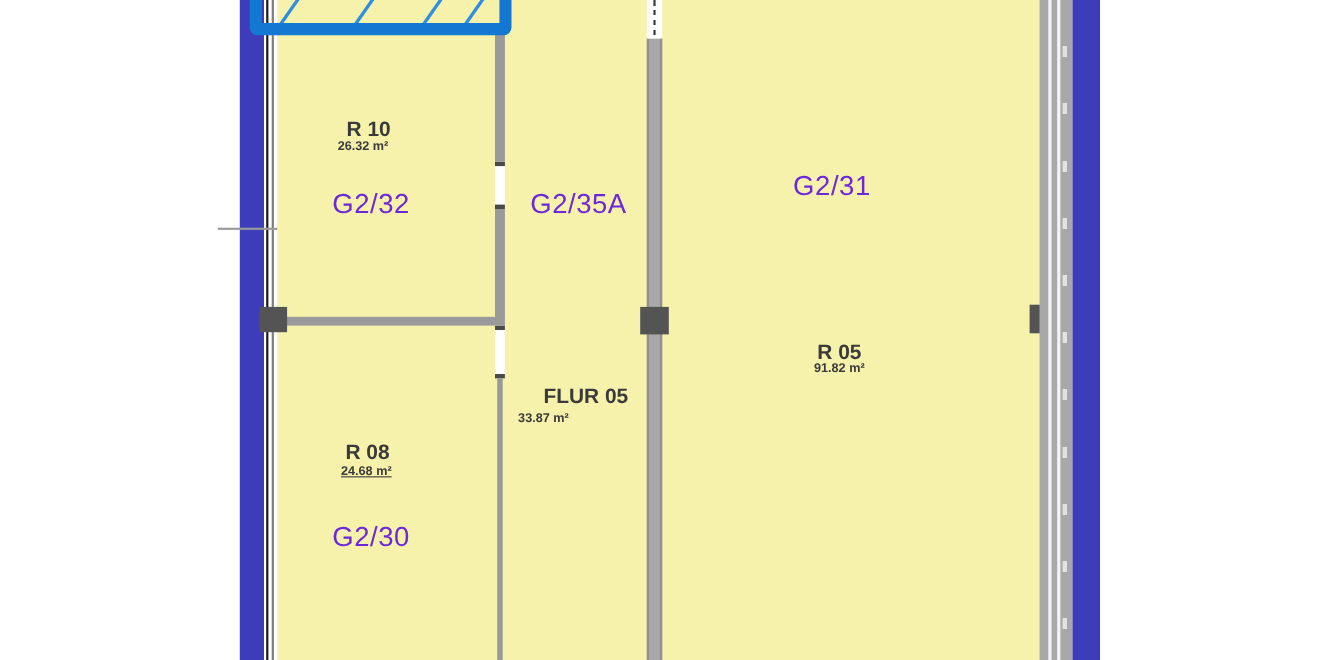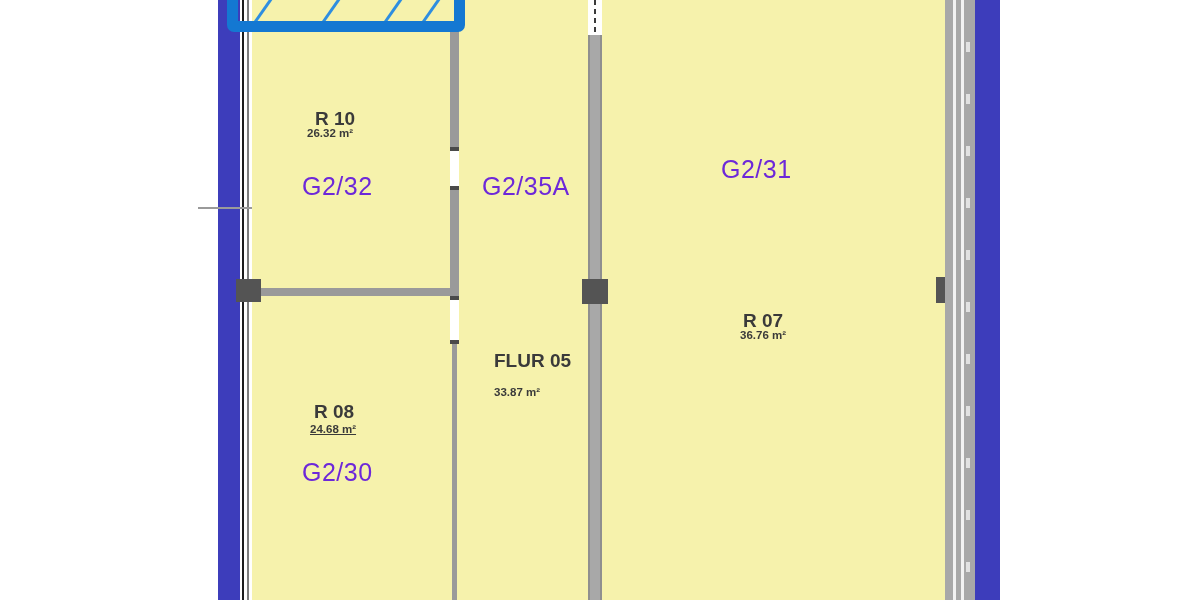--- a/index.html
+++ b/index.html
@@ -86,23 +86,23 @@
   <div class="abs hatch" style="left:392px;top:-8px;width:3px;height:36px;"></div>
   <div class="abs hatch" style="left:430px;top:-8px;width:3px;height:36px;"></div>
   <div class="abs selection" style="left:227px;top:-38px;width:238px;height:70px;"></div>
 
   <div class="abs t-num" style="left:315px;top:109px;">R 10</div>
   <div class="abs t-area" style="left:307px;top:128px;">26.32 m²</div>
   <div class="abs t-code" style="left:302px;top:174px;">G2/32</div>
 
   <div class="abs t-num" style="left:314px;top:402px;">R 08</div>
   <div class="abs t-area" style="left:310px;top:424px;text-decoration:underline;">24.68 m²</div>
-  <div class="abs t-code" style="left:302px;top:460px;">G2/30</div>
+  <div class="abs t-code" style="left:302px;top:476px;">G2/30</div>
 
   <div class="abs t-code" style="left:482px;top:174px;">G2/35A</div>
   <div class="abs t-num" style="left:494px;top:351px;">FLUR 05</div>
-  <div class="abs t-area" style="left:494px;top:376px;margin-top:11px;">33.87 m²</div>
+  <div class="abs t-area" style="left:471px;top:376px;">33.87 m²</div>
 
   <div class="abs t-code" style="left:721px;top:157px;">G2/31</div>
-  <div class="abs t-num" style="left:743px;top:311px;">R 07</div>
-  <div class="abs t-area" style="left:740px;top:330px;">36.76 m²</div>
+  <div class="abs t-num" style="left:743px;top:311px;">R 05</div>
+  <div class="abs t-area" style="left:740px;top:330px;">91.82 m²</div>
 
 </div>
 
 </body></html>

